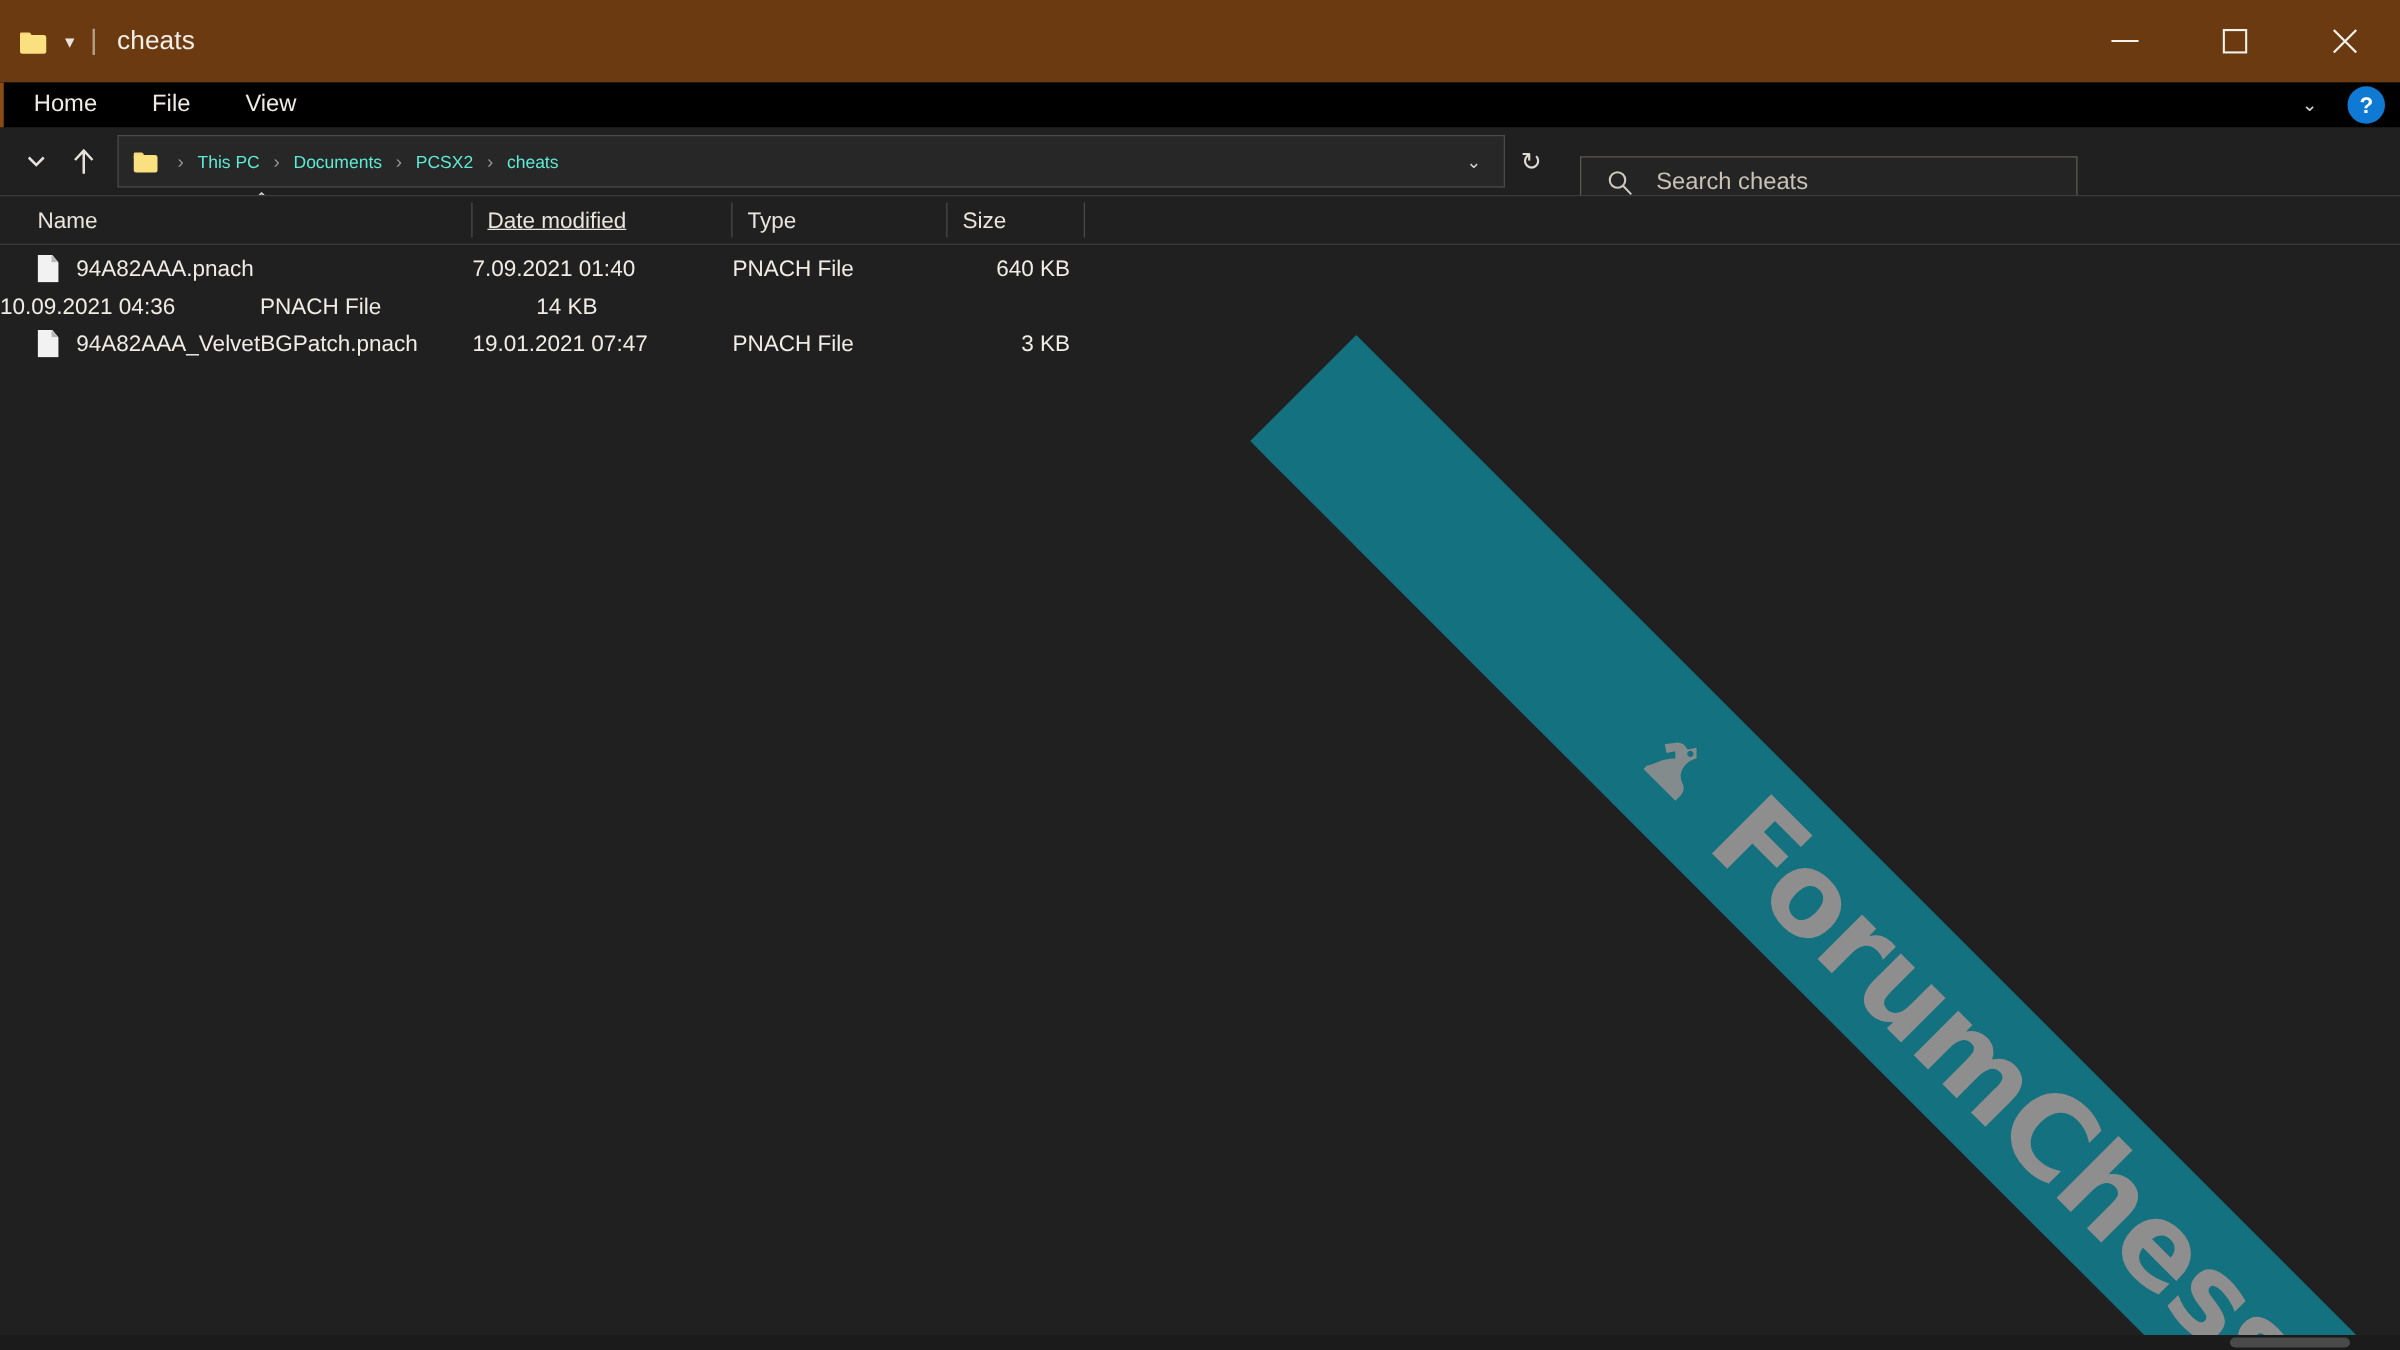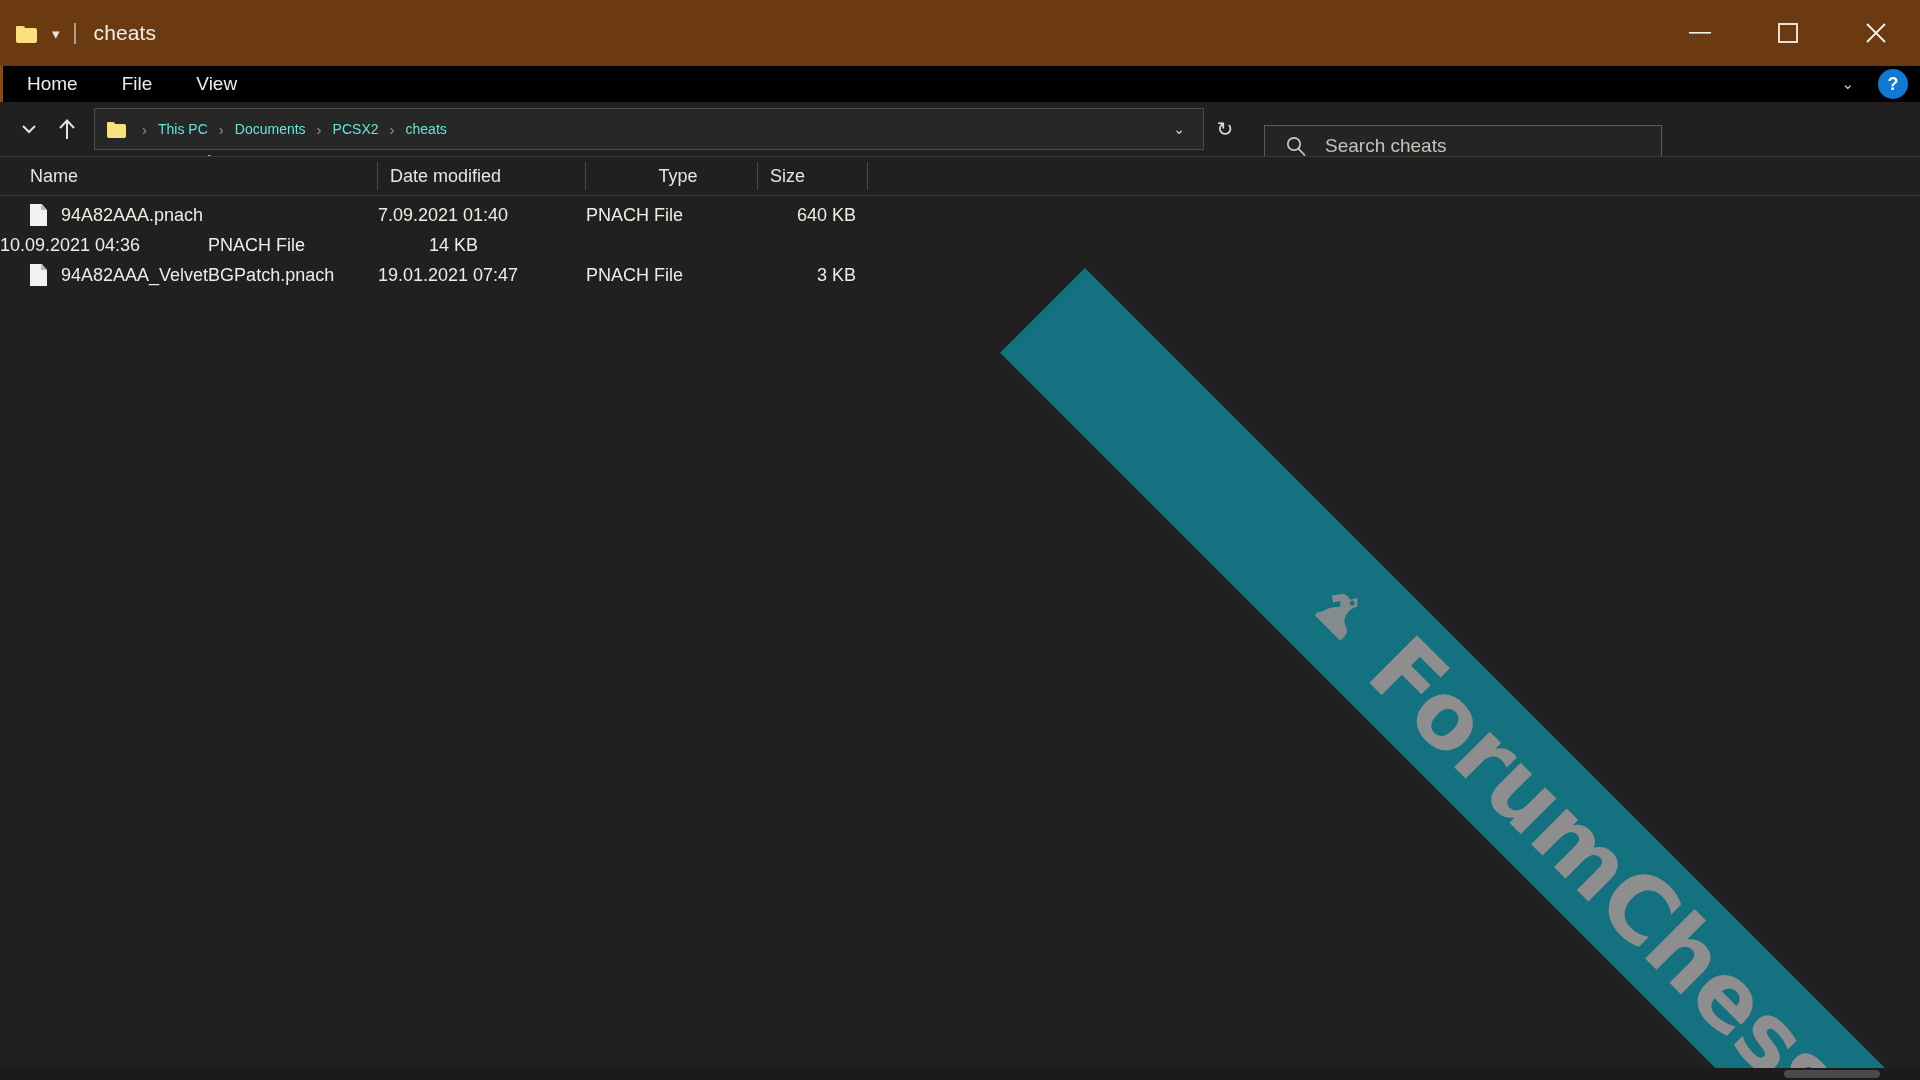--- a/index.html
+++ b/index.html
@@ -168,22 +168,22 @@
     display:flex; align-items:center;
     color:#e9e5dd; font-size:18px;
     padding-left:12px;
     border-radius:11px;
   }
   .col .vsep {
     position:absolute; right:0; top:6px;
     width:1px; height:28px; background:#4a4a4a;
   }
   .col-name { width:378px; padding-left:30px; }
-  .col-date { width:208px; }
-  .col-type { width:172px;justify-content:center; }
+  .col-date { width:208px;text-decoration:underline; }
+  .col-type { width:172px; }
   .col-size { width:110px; }
   .sortmark {
     position:absolute;
     left:203px; top:153px;
     color:#d8d2c6; font-size:15px;
     line-height:1; user-select:none;
   }
 
   
   .filelist {

